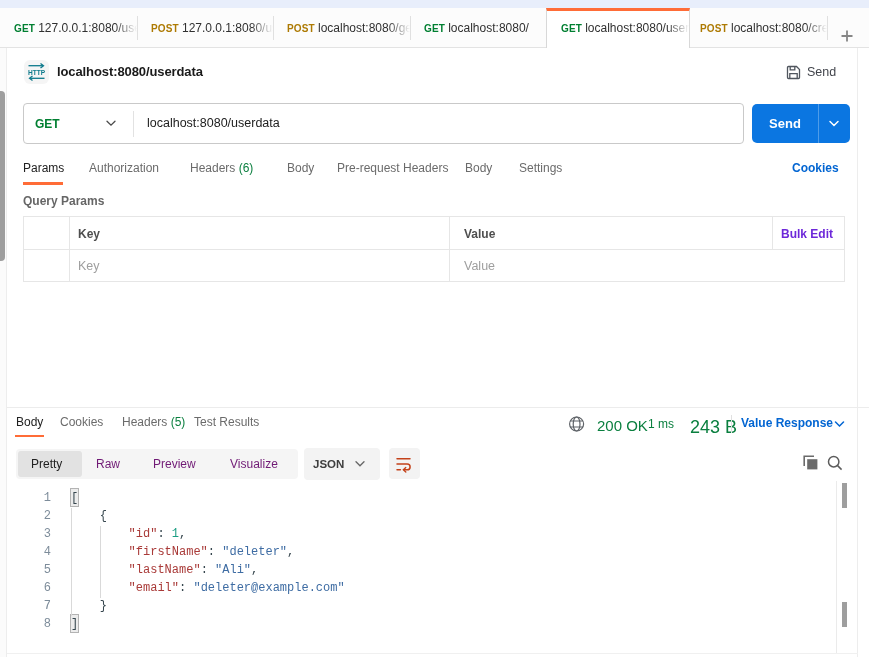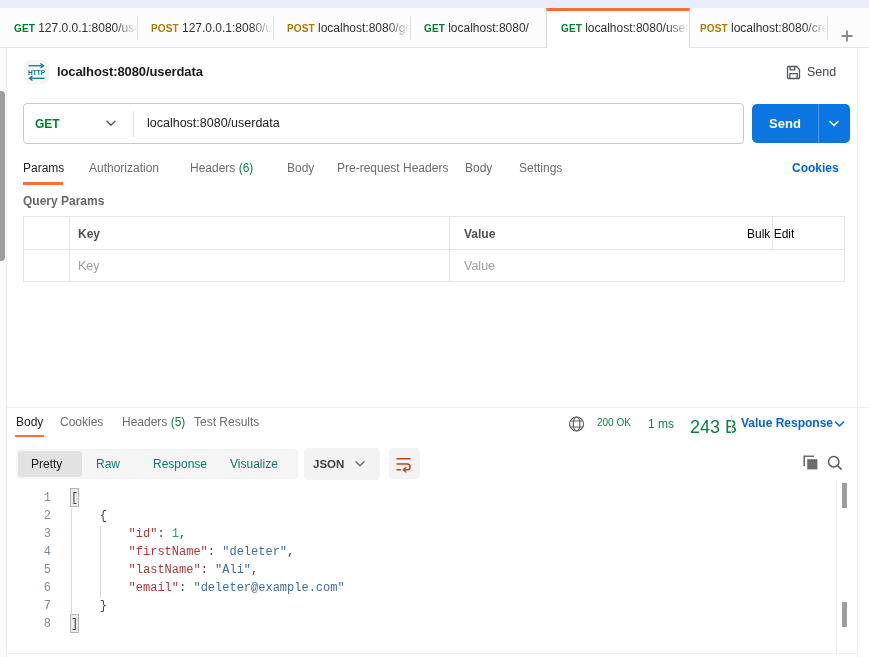--- a/index.html
+++ b/index.html
@@ -43,29 +43,29 @@
 #ptable{left:23px;top:216px;width:822px;height:66px;border:1px solid #e6e6e6}
 .tline{position:absolute;background:#e6e6e6}
 .th{position:absolute;font-size:12px;font-weight:600;color:#4f4f4f}
 .ph{position:absolute;font-size:12.5px;color:#9e9e9e}
 
 #resptop{left:0;top:407px;width:869px;height:1px;background:#ececec}
 .stab{position:absolute;top:415px;font-size:12px;color:#6b6b6b}
 .stab.on{color:#212121}
 #bodyline{left:15px;top:435px;width:29px;height:2px;background:#ff6c37}
 .green{color:#0a7f3f}
-#meta200{left:597px;top:417px;font-size:10px}
+#meta200{left:597px;top:417px;font-size:15px}
 #metams{left:648px;top:417px;font-size:12px}
 #metab{left:690px;top:417px;font-size:18px}
 #metadiv{left:731px;top:415px;width:1px;height:18px;background:#e0e0e0}
 #saveresp{left:741px;top:416px;font-size:12px;font-weight:600;color:#0265d2}
 
 #segwrap{left:16px;top:449px;width:282px;height:30px;background:#f5f5f5;border-radius:4px}
 #segsel{left:18px;top:451px;width:64px;height:26px;background:#e2e2e2;border-radius:3px}
-.seg{position:absolute;top:457px;font-size:12px;color:#0f766e}
+.seg{position:absolute;top:457px;font-size:12px;color:#701a75}
 #jsonpill{left:304px;top:448px;width:76px;height:32px;background:#f3f3f3;border-radius:4px}
 #jsontxt{left:313px;top:458px;font-size:11.5px;font-weight:700;color:#3d3d3d}
 #jsonchev{left:355px;top:461px;}
 #wrappill{left:389px;top:448px;width:31px;height:31px;background:#f3f3f3;border-radius:4px}
 
 #code{left:0px;top:481px;width:837px;padding-top:8px}
 .cl{position:relative;height:18px;font-size:12px;line-height:18px;font-family:"Liberation Mono",monospace;white-space:pre}
 .ln{position:absolute;left:0;top:0;width:51px;text-align:right;color:#7d8c9a}
 .ct{position:absolute;left:71px;top:0;color:#37474f}
 .key{color:#a93a38}
@@ -166,21 +166,21 @@
 <div class="abs" id="cookies1">Cookies</div>
 <div class="abs" id="qparams">Query Params</div>
 
 <div class="abs" id="ptable">
   <div class="tline" style="left:0;top:32px;width:820px;height:1px"></div>
   <div class="tline" style="left:45px;top:0;width:1px;height:64px"></div>
   <div class="tline" style="left:425px;top:0;width:1px;height:64px"></div>
   <div class="tline" style="left:748px;top:0;width:1px;height:32px"></div>
   <div class="th" style="left:54px;top:10px">Key</div>
   <div class="th" style="left:440px;top:10px">Value</div>
-  <div class="th" style="left:723px;top:10px;font-weight:400;color:#000000">Bulk Edit</div>
+  <div class="th" style="left:757px;top:10px;font-weight:700;color:#6d28d9">Bulk Edit</div>
   <div class="ph" style="left:54px;top:42px">Key</div>
   <div class="ph" style="left:440px;top:42px">Value</div>
 </div>
 
 <div class="abs" id="resptop"></div>
 <div class="stab on" style="left:16px">Body</div>
 <div class="abs" id="bodyline"></div>
 <div class="stab" style="left:60px">Cookies</div>
 <div class="stab" style="left:122px">Headers <span class="green">(5)</span></div>
 <div class="stab" style="left:194px">Test Results</div>
@@ -195,21 +195,21 @@
 <div class="abs" id="metadiv"></div>
 <div class="abs" id="saveresp">Value Response</div>
 <svg class="abs" style="left:834px;top:421px" width="11" height="7" viewBox="0 0 11 7">
     <path d="M1.5 1 5.5 5 9.5 1" stroke="#0265d2" stroke-width="1.5" fill="none" stroke-linecap="round"></path>
   </svg>
 
 <div class="abs" id="segwrap"></div>
 <div class="abs" id="segsel"></div>
 <div class="seg" style="left:31px;color:#212121;font-weight:500">Pretty</div>
 <div class="seg" style="left:96px">Raw</div>
-<div class="seg" style="left:153px">Response</div>
+<div class="seg" style="left:153px">Preview</div>
 <div class="seg" style="left:230px">Visualize</div>
 <div class="abs" id="jsonpill"></div>
 <div class="abs" id="jsontxt">JSON</div>
 <svg class="abs" id="jsonchev" width="10" height="6" viewBox="0 0 10 6">
     <path d="M1 .8 5 4.8 9 .8" stroke="#666" stroke-width="1.3" fill="none" stroke-linecap="round"></path>
   </svg>
 <div class="abs" id="wrappill"></div>
 <svg class="abs" style="left:396px;top:456px" width="17" height="17" viewBox="0 0 17 17" fill="none" stroke="#c4421a" stroke-width="1.5" stroke-linecap="round">
   <path d="M1 2.8h13"></path>
   <path d="M1 8h10.2a2.9 2.9 0 0 1 0 5.8H8"></path>

